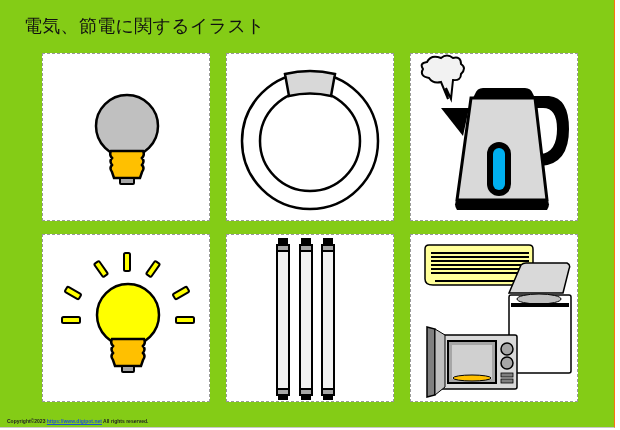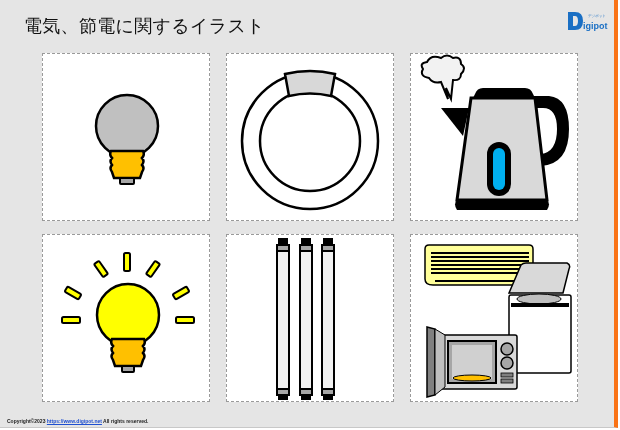--- a/index.html
+++ b/index.html
@@ -1,37 +1,30 @@
 <!DOCTYPE html>
 <html><head>
 <meta charset="utf-8">
 <style>
   html, body { margin: 0; padding: 0; background: #ffffff; }
   body { width: 620px; height: 430px; position: relative; overflow: hidden; font-family: "DejaVu Sans", sans-serif; }
-  .slide { position: absolute; left: 0; top: 0; width: 614px; height: 427px; background: #e5e5e5; border-right: 4px solid #f97316; border-bottom: 1px solid #c8c8c8; }
+  .slide { position: absolute; left: 0; top: 0; width: 614px; height: 427px; background: #84cc16; border-right: 1px solid #f97316; border-bottom: 1px solid #c8c8c8; }
   .title { position: absolute; left: 24px; top: 14px; font-size: 18px; color: #111; letter-spacing: 0.3px; white-space: nowrap; }
   .logo { position: absolute; left: 566px; top: 8px; width: 48px; height: 24px; }
   .panel { position: absolute; width: 168px; height: 168px; border: 1px dashed #9a9a9a; box-sizing: border-box; background: #fff; }
   .panel svg { position: absolute; left: 0; top: 0; width: 168px; height: 168px; }
   .footer { position: absolute; left: 7px; top: 418px; font-size: 5px; color: #222; white-space: nowrap; font-family: "Liberation Sans", sans-serif; font-weight: bold; }
   .footer a { color: #1f4fd0; text-decoration: underline; }
 </style>
 </head>
 <body>
 
 <div class="slide">
   <div class="title">電気、節電に関するイラスト</div>
 
-  <div class="logo">
-    <svg viewBox="0 0 48 24" width="48" height="24">
-      <path d="M2 4 L9 4 Q17 4 17 13 Q17 22 9 22 L2 22 Z M7 8 L7 18 L9 18 Q12 18 12 13 Q12 8 9 8 Z" fill="#1a6fc4"></path>
-      <text x="17" y="21" font-size="9" font-weight="bold" fill="#1a6fc4" font-family="Liberation Sans, sans-serif">igipot</text>
-      <text x="22" y="9" font-size="3.5" fill="#1a6fc4" font-family="DejaVu Sans, sans-serif">デジポット</text>
-    </svg>
-  </div>
 
   <div class="panel" style="left:42px; top:53px;">
     <svg viewBox="0 0 168 168">
       <circle cx="84" cy="72" r="31" fill="#c0c0c0" stroke="#000" stroke-width="2.5"></circle>
       <path d="M68 97 L100 97 Q102 101 99 104 Q102 107 99 111 Q102 114 99 118 L97 124 L71 124 L69 118 Q66 114 69 111 Q66 107 69 104 Q66 101 68 97 Z" fill="#ffc000" stroke="#000" stroke-width="2.5"></path>
       <rect x="77" y="124" width="14" height="6" rx="1" fill="#a6a6a6" stroke="#000" stroke-width="2"></rect>
     </svg>
   </div>
 
   <div class="panel" style="left:226px; top:53px;">

